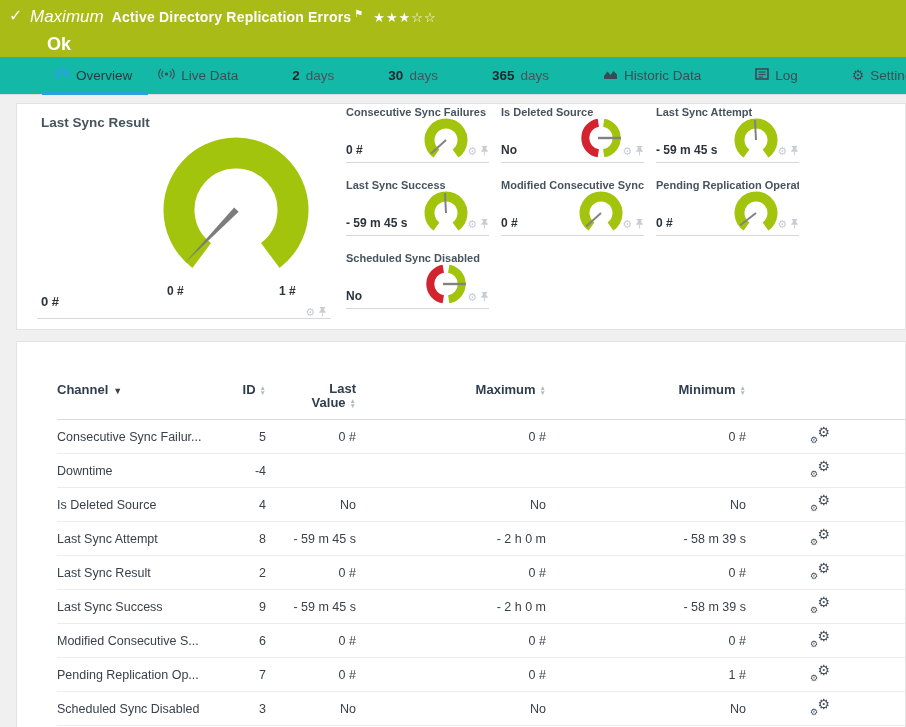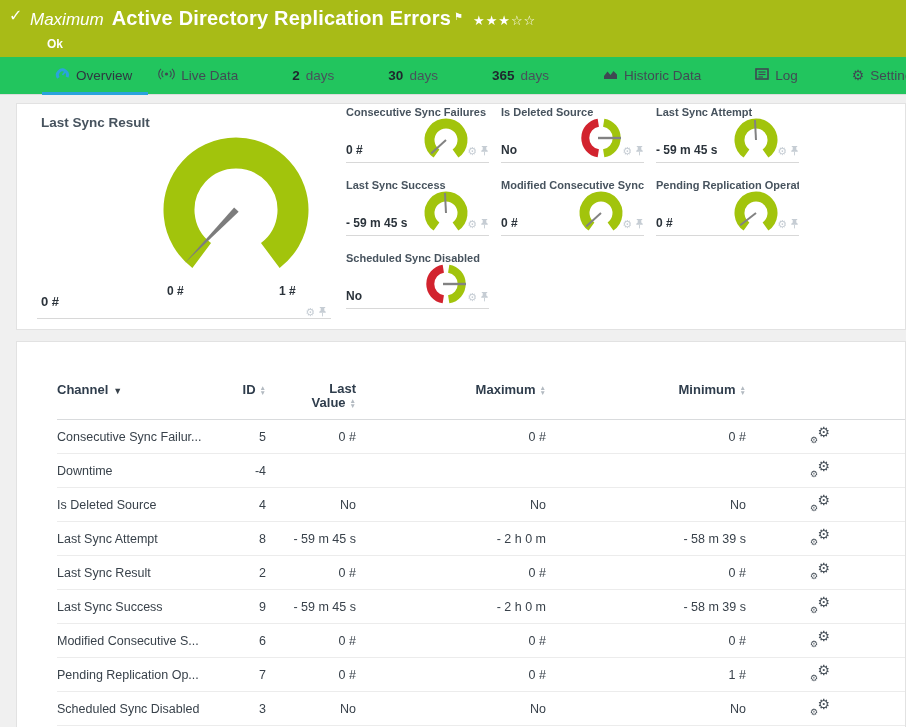--- a/index.html
+++ b/index.html
@@ -6,26 +6,26 @@
   body{
     width:906px;height:727px;overflow:hidden;background:#f0f0f0;
     font-family:"Liberation Sans","DejaVu Sans",sans-serif;
     -webkit-font-smoothing:antialiased;
   }
   
   .banner{height:57px;background:#a8bb17;position:relative;color:#fff;}
   .banner-check{position:absolute;left:9px;top:6px;font-size:16px;font-weight:bold;}
   .banner-line1{display:flex;align-items:baseline;padding:7px 0 0 30px;}
   .sensor-label{font-style:italic;font-size:17px;margin-right:8px;}
-  .banner-title{font-size:20px;font-weight:bold;letter-spacing:.2px;}
+  .banner-title{font-size:14px;font-weight:bold;letter-spacing:.2px;}
   .banner-flag{font-size:10px;margin-left:3px;position:relative;top:-5px;}
   .banner-stars{font-size:13px;margin-left:10px;letter-spacing:1px;}
-  .banner-status{font-size:12px;font-weight:bold;margin:7px 0 8px 47px;}
+  .banner-status{font-size:18px;font-weight:bold;margin:7px 0 8px 47px;}
   
-  .tabstrip{height:38px;background:#22c55e;border-bottom:1px solid #dcdcdc;
+  .tabstrip{height:38px;background:#14b8a6;border-bottom:1px solid #dcdcdc;
     display:flex;align-items:center;padding-left:55px;position:relative;box-sizing:border-box;}
   .tab{display:flex;align-items:center;gap:6px;font-size:13.5px;color:#414b54;
     margin-right:54px;white-space:nowrap;cursor:pointer;}
   .tab:first-child{margin-right:26px;}
   .tab:last-child{margin-right:0;}
   .tab.active{color:#2f3740;}
   .tab-num{font-weight:bold;color:#1f262d;}
   .tab-days{color:#48525b;}
   .tab-underline{position:absolute;left:42px;bottom:-1px;width:106px;height:3px;background:#2aa3dc;}
   .tab .glyph{font-size:14px;color:#3f4852;line-height:1;}

